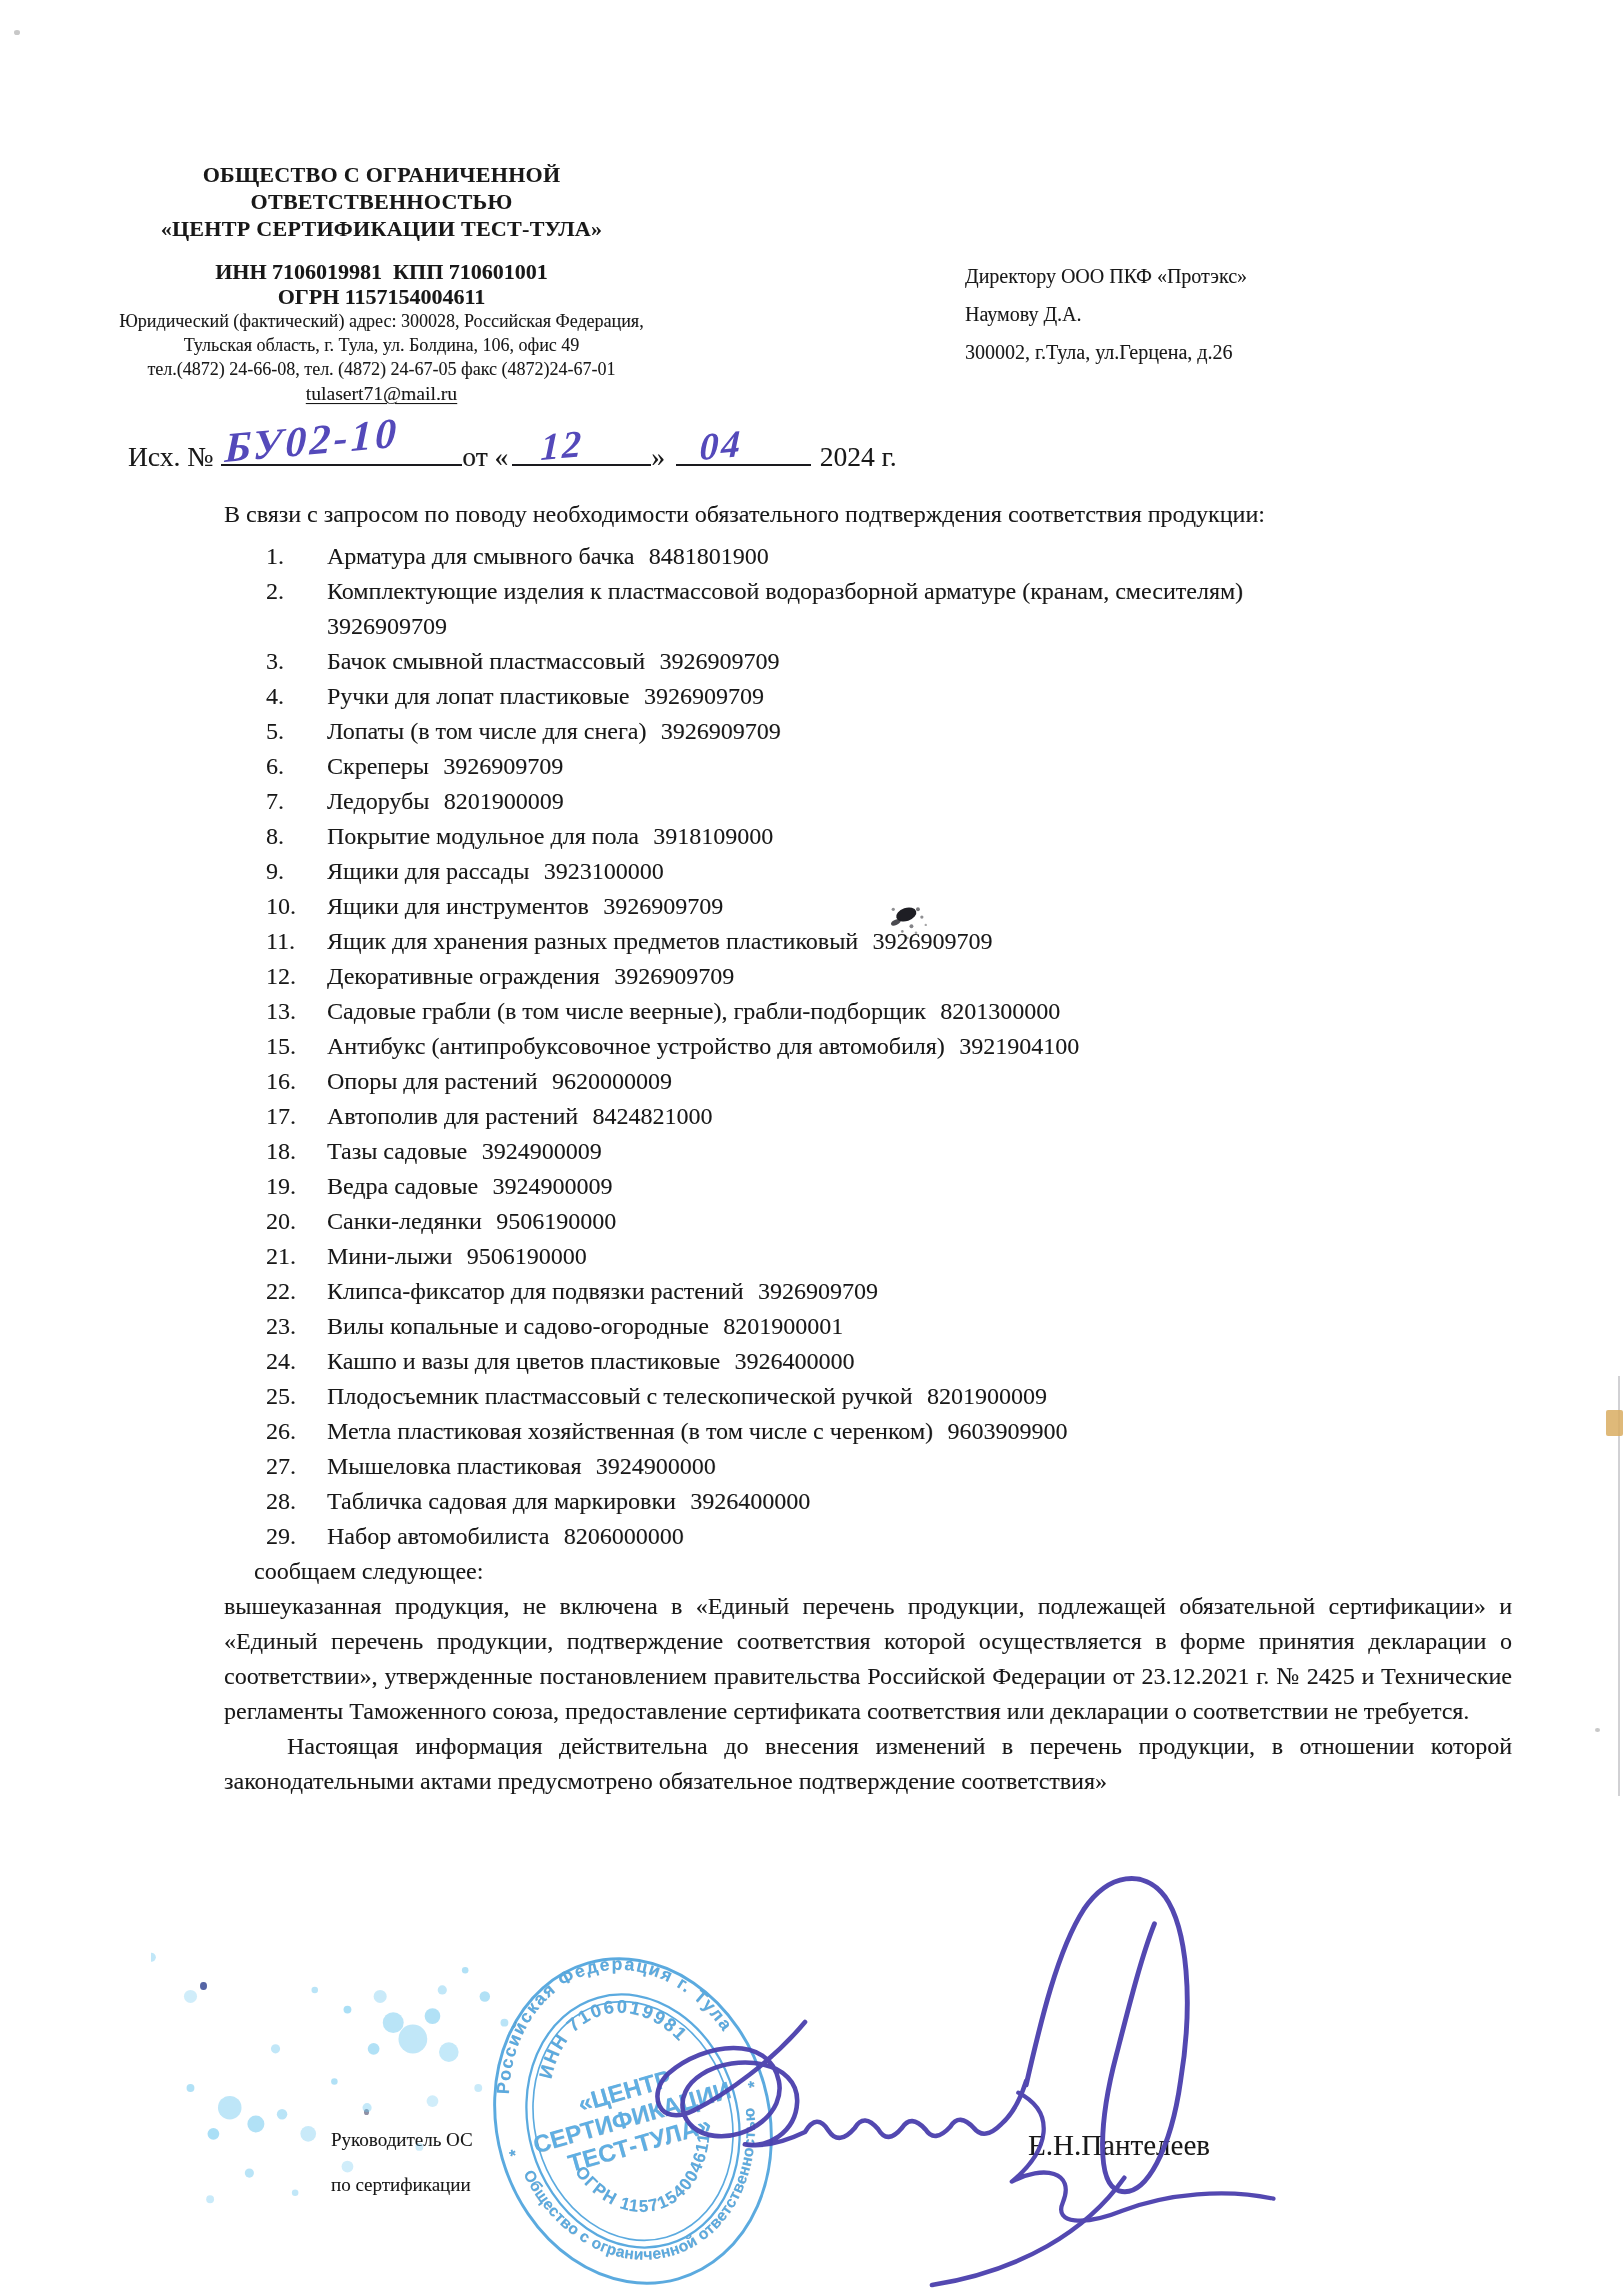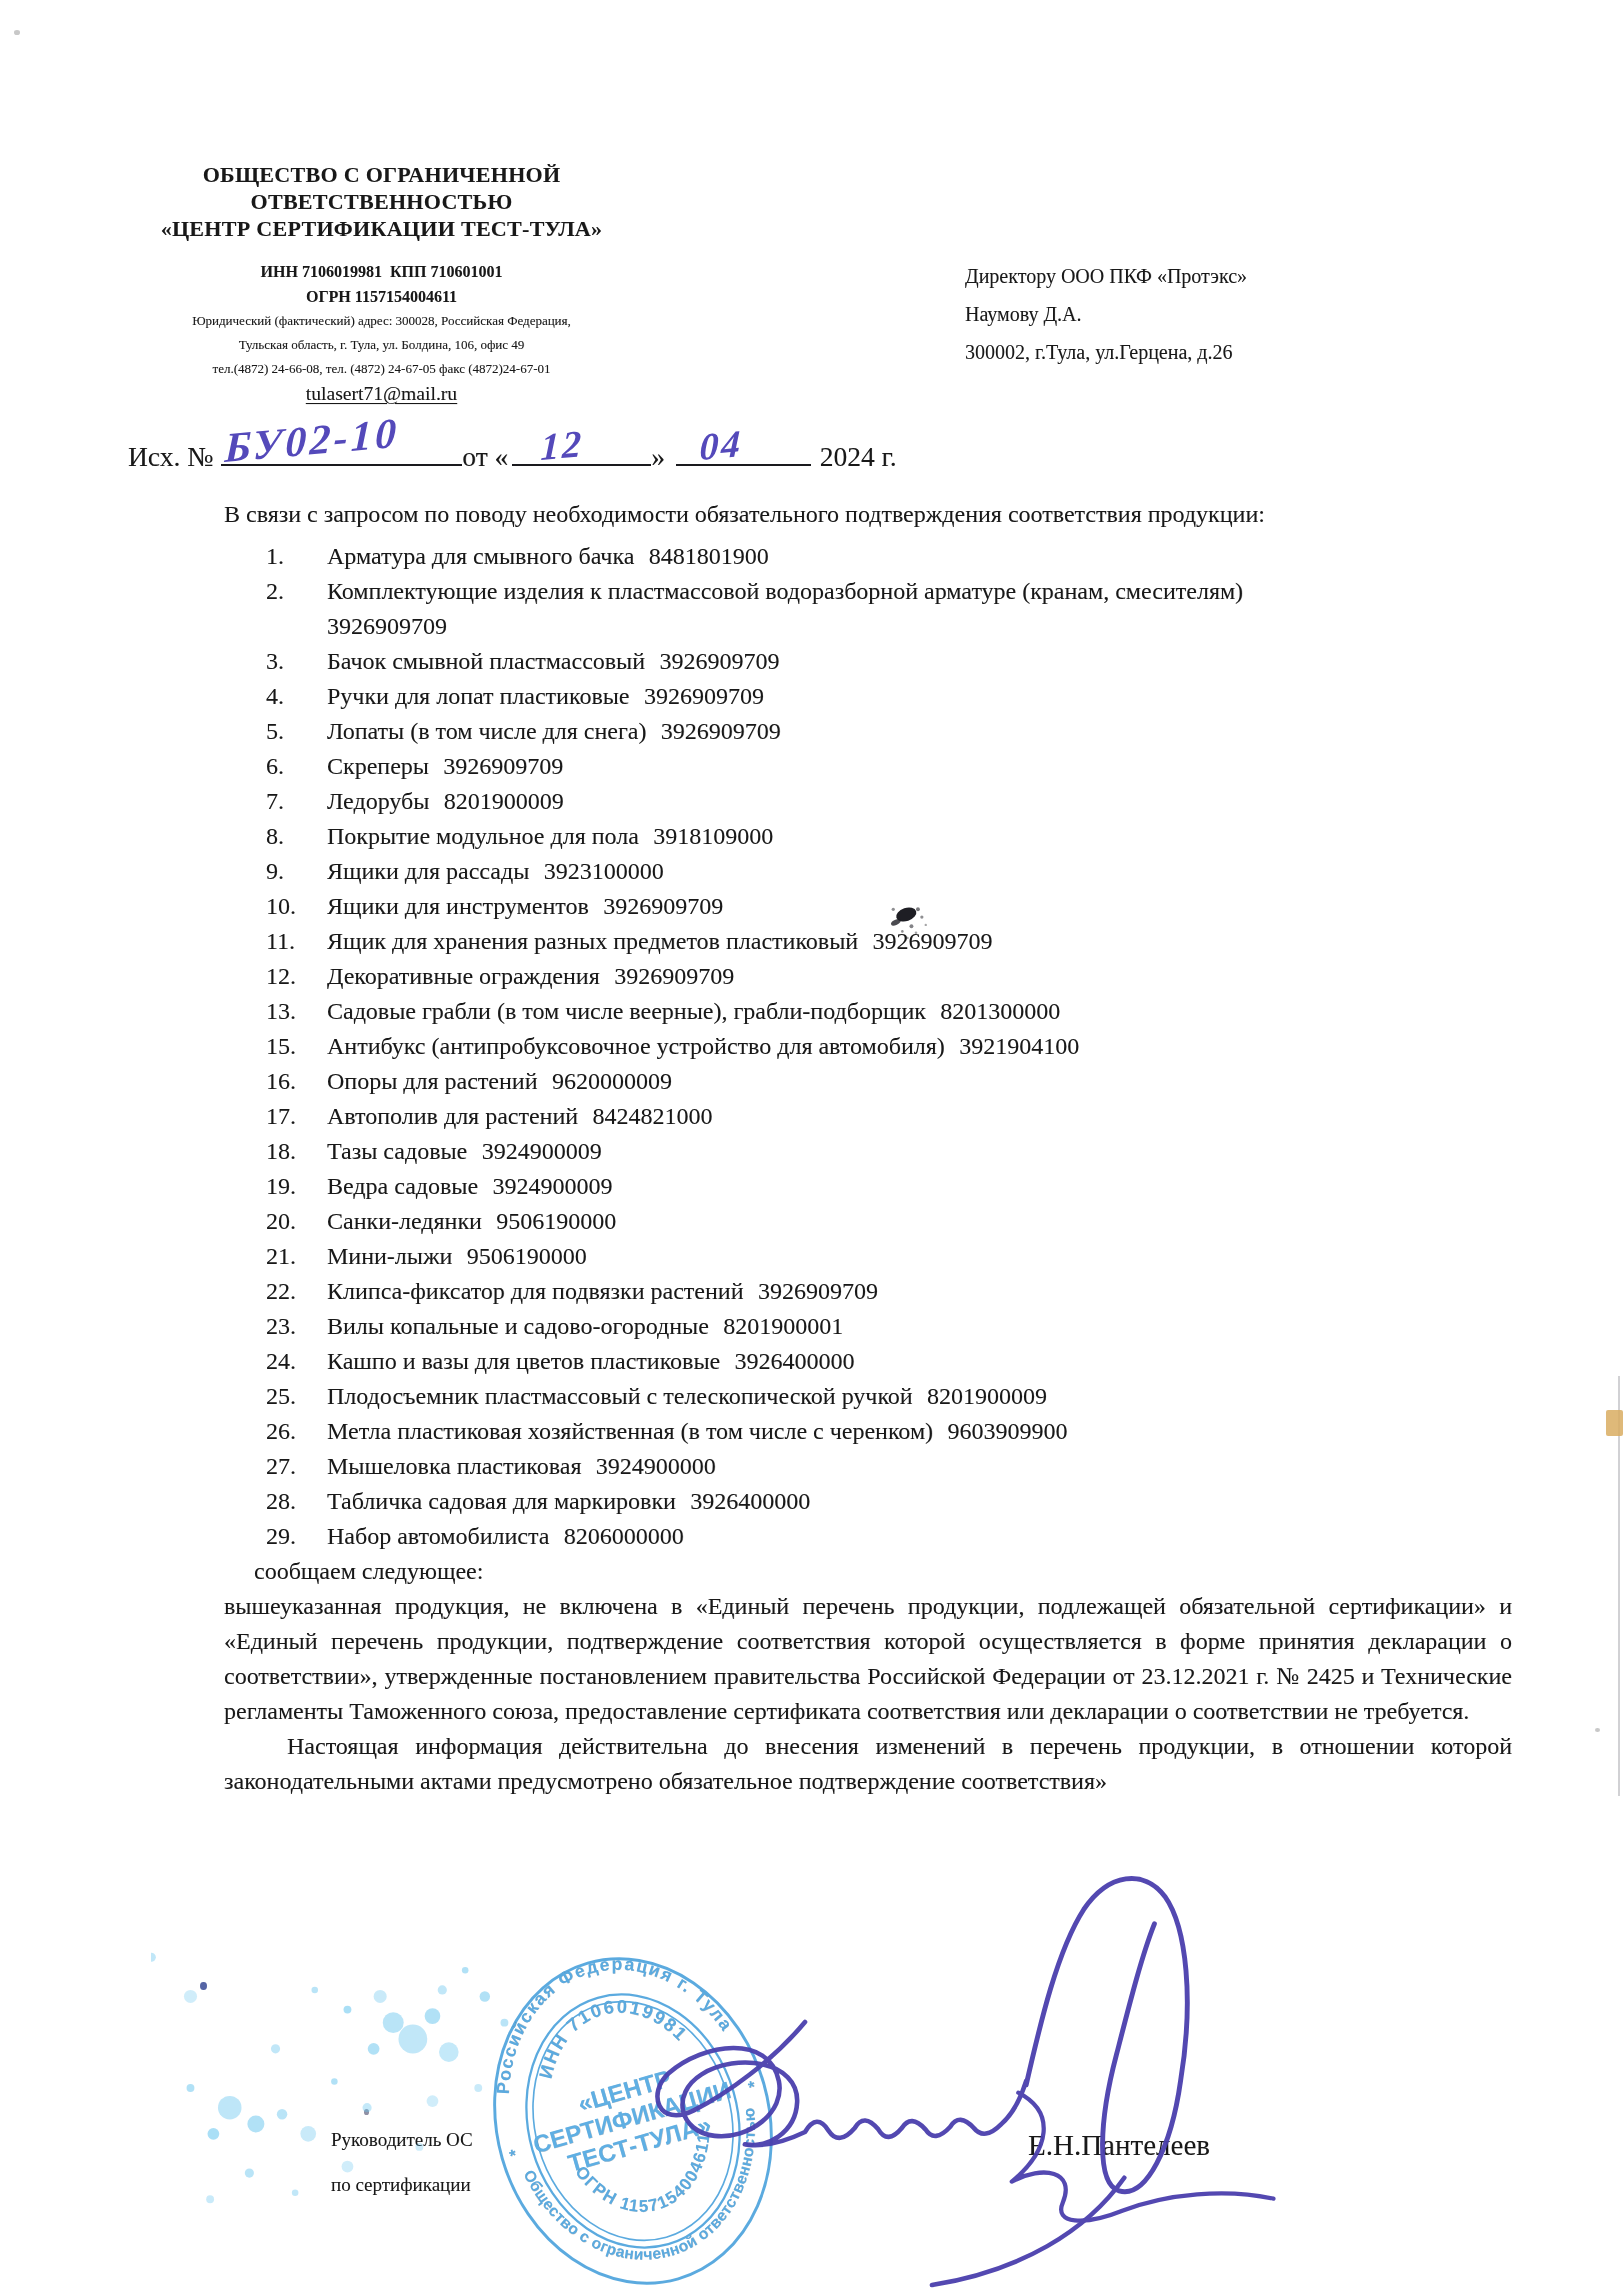--- a/index.html
+++ b/index.html
@@ -4,22 +4,22 @@
 <style>
   html,body{margin:0;padding:0;background:#e8e8e8;}
   .page{
     position:relative; width:1623px; height:2295px; background:#ffffff;
     font-family:"Liberation Serif", serif; color:#181818; overflow:hidden;
     text-shadow:0.3px 0.3px 0.3px rgba(30,30,30,0.28);
   }
   
   .letterhead{position:absolute; left:77px; top:161px; width:609px; text-align:center;}
   .lh-org{font-weight:bold; font-size:22px; line-height:27px; letter-spacing:0.3px;}
-  .lh-codes{font-weight:bold; font-size:16px; line-height:25px; margin-top:17px;}
-  .lh-addr{font-size:13px; line-height:24px;}
+  .lh-codes{font-weight:bold; font-size:22px; line-height:25px; margin-top:17px;}
+  .lh-addr{font-size:18px; line-height:24px;}
   .lh-email{font-size:19.6px; line-height:25px; text-decoration:underline; text-underline-offset:2.6px;}
   
   .addressee{position:absolute; left:965px; top:257px; font-size:20px; line-height:38px;}
   
   .refline{position:absolute; left:128px; top:433px; font-size:27.5px; height:59px; white-space:nowrap;}
   .slot{display:inline-block; border-bottom:2px solid #1a1a1e; position:relative; vertical-align:baseline; height:31px;}
   .slot1{width:241px; margin-left:7.9px;}
   .slot2{width:139px; margin-left:3.9px;}
   .slot3{width:135px; margin:0 9.2px 0 10.5px;}
   .hw{

